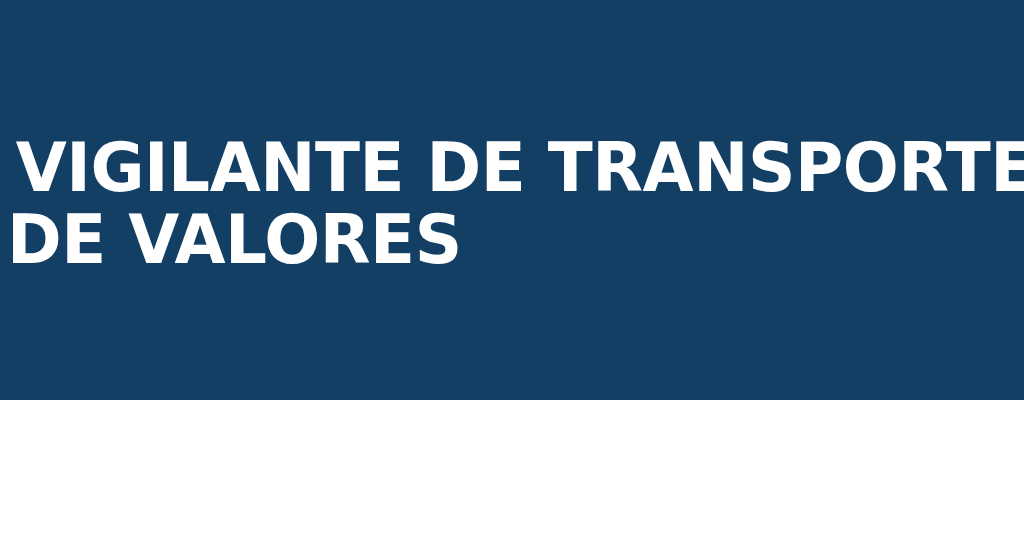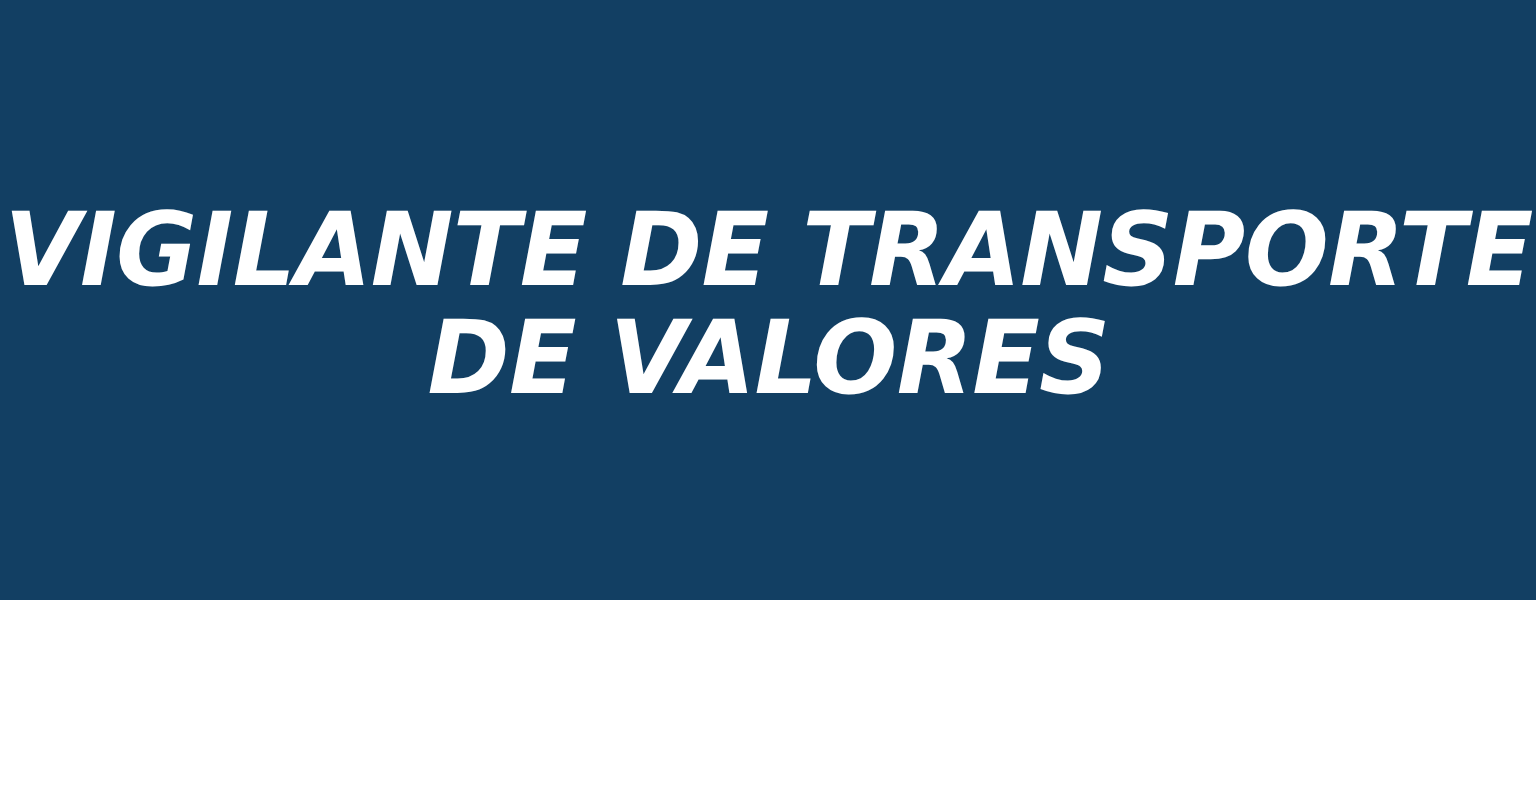--- a/index.html
+++ b/index.html
@@ -31,25 +31,24 @@
     box-sizing: border-box;
   }
   .hero-title {
     position: absolute;
     left: 0;
     top: 0;
     width: 1024px;
     height: 400px;
     display: flex;
     flex-direction: column;
-    align-items: center;
+    align-items: flex-start;
     justify-content: center;
     padding-top: 8px;
     box-sizing: border-box;
-    font-style: italic;
   }
   .hero-line {
     color: #ffffff;
     font-family: "DejaVu Sans", sans-serif;
     font-weight: bold;
     font-size: 68px;
     line-height: 1.06;
     letter-spacing: -0.5px;
     white-space: nowrap;
     text-align: center;

